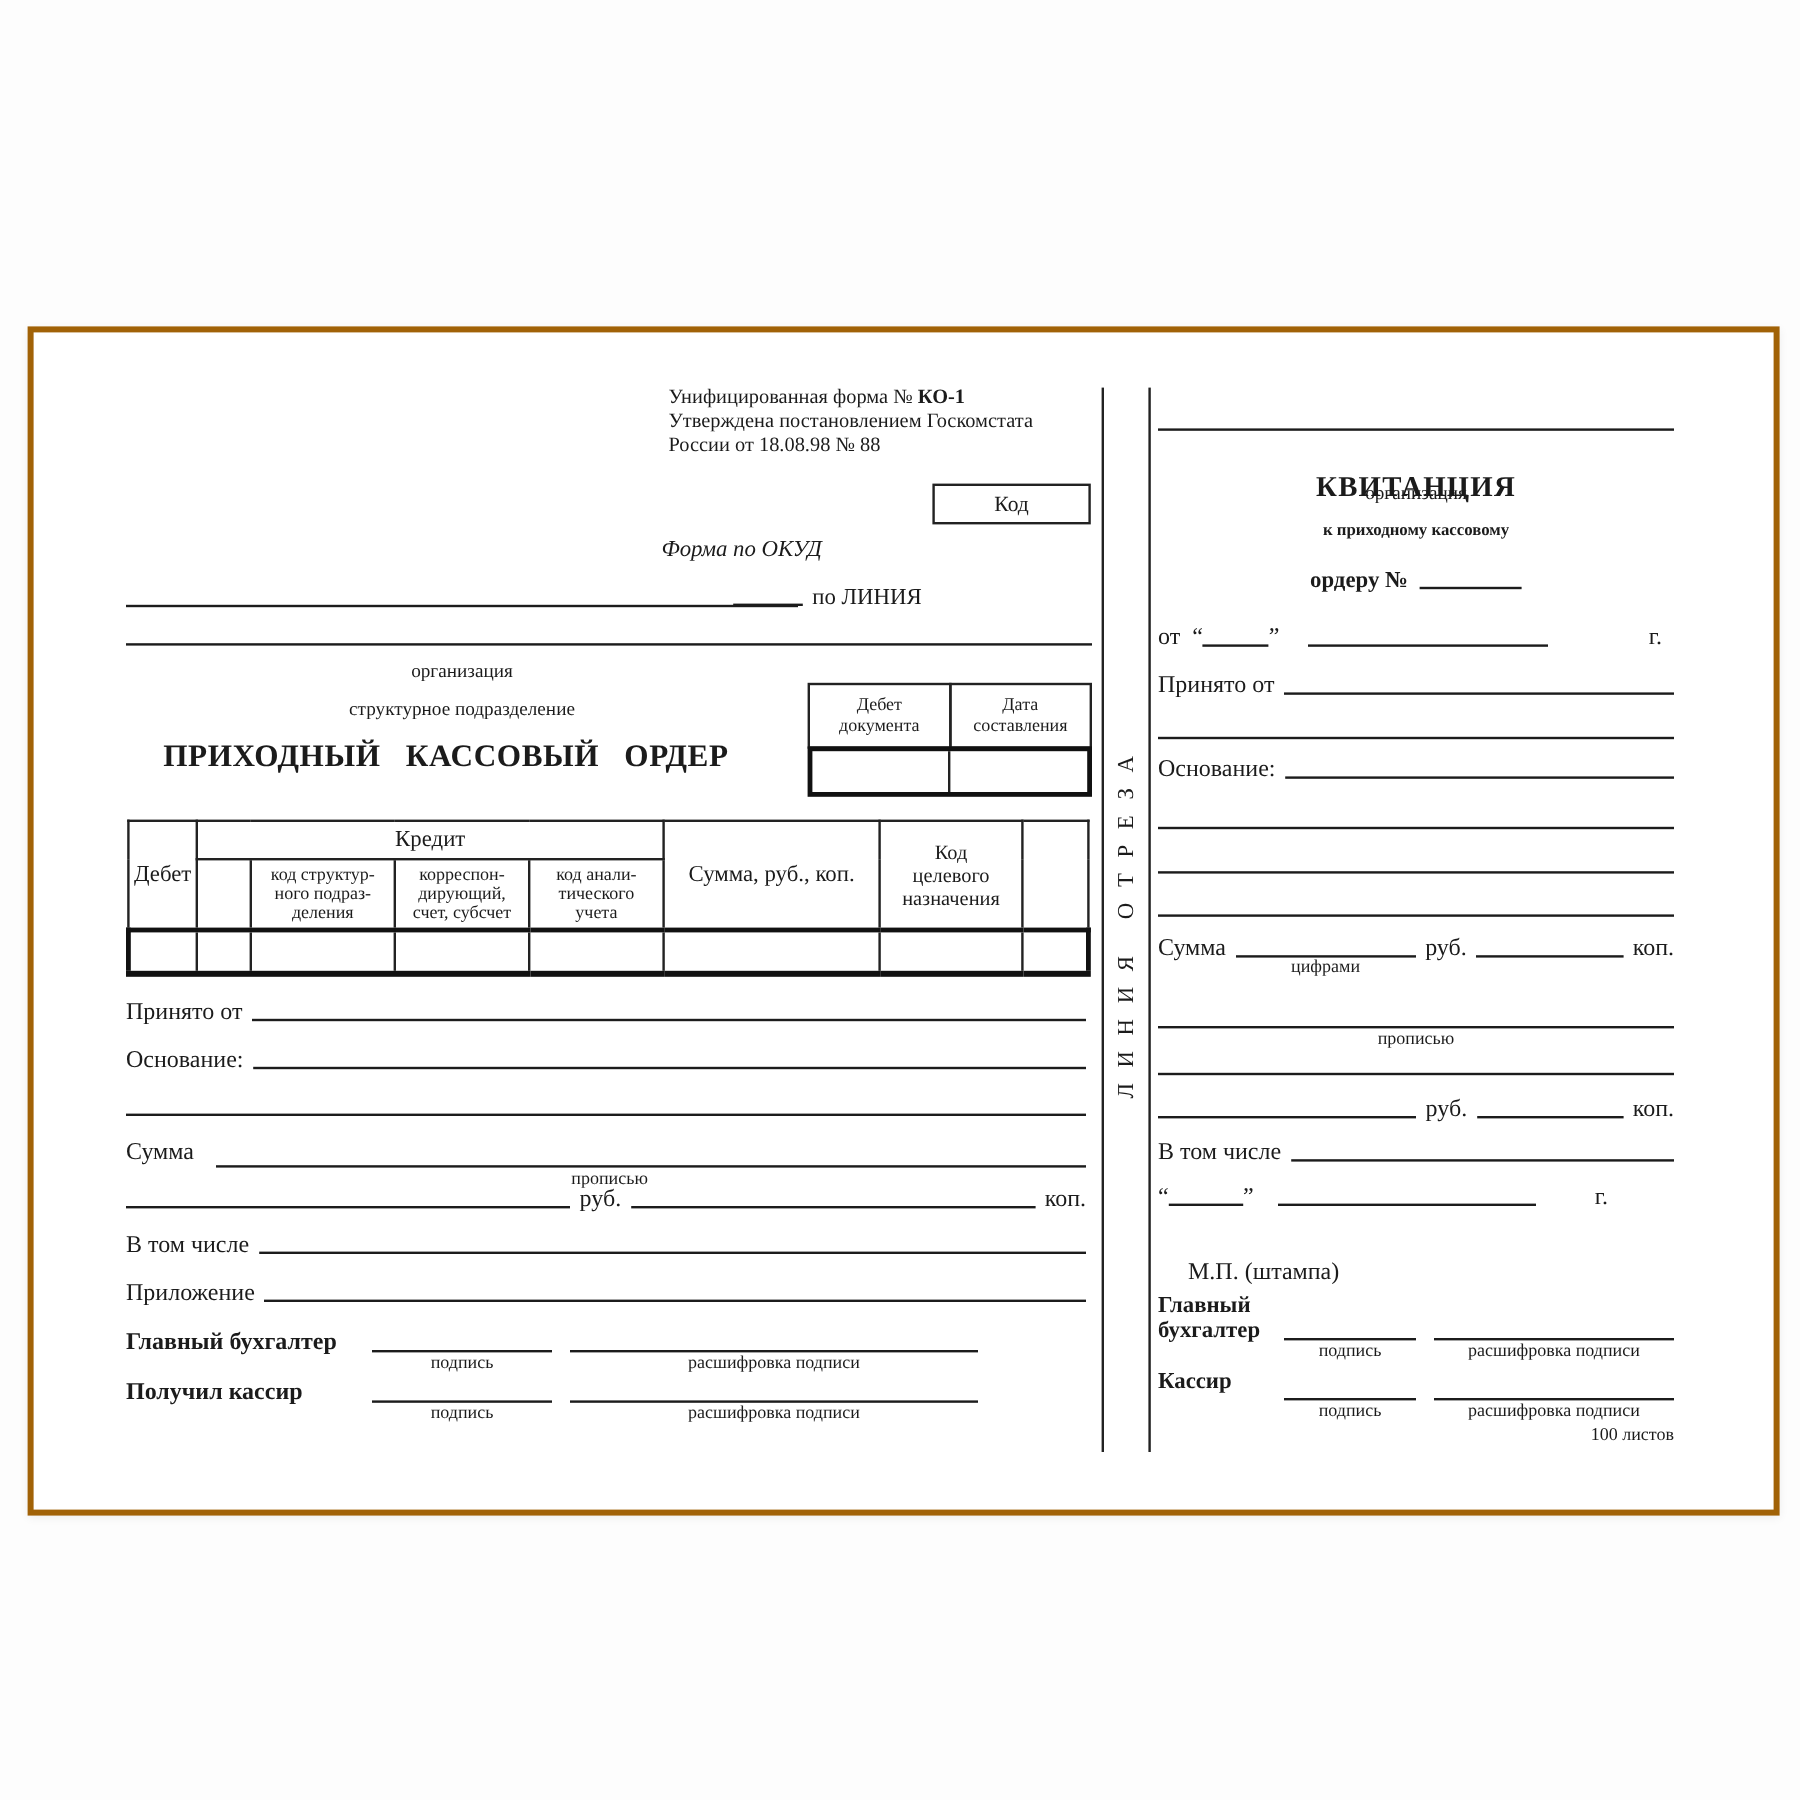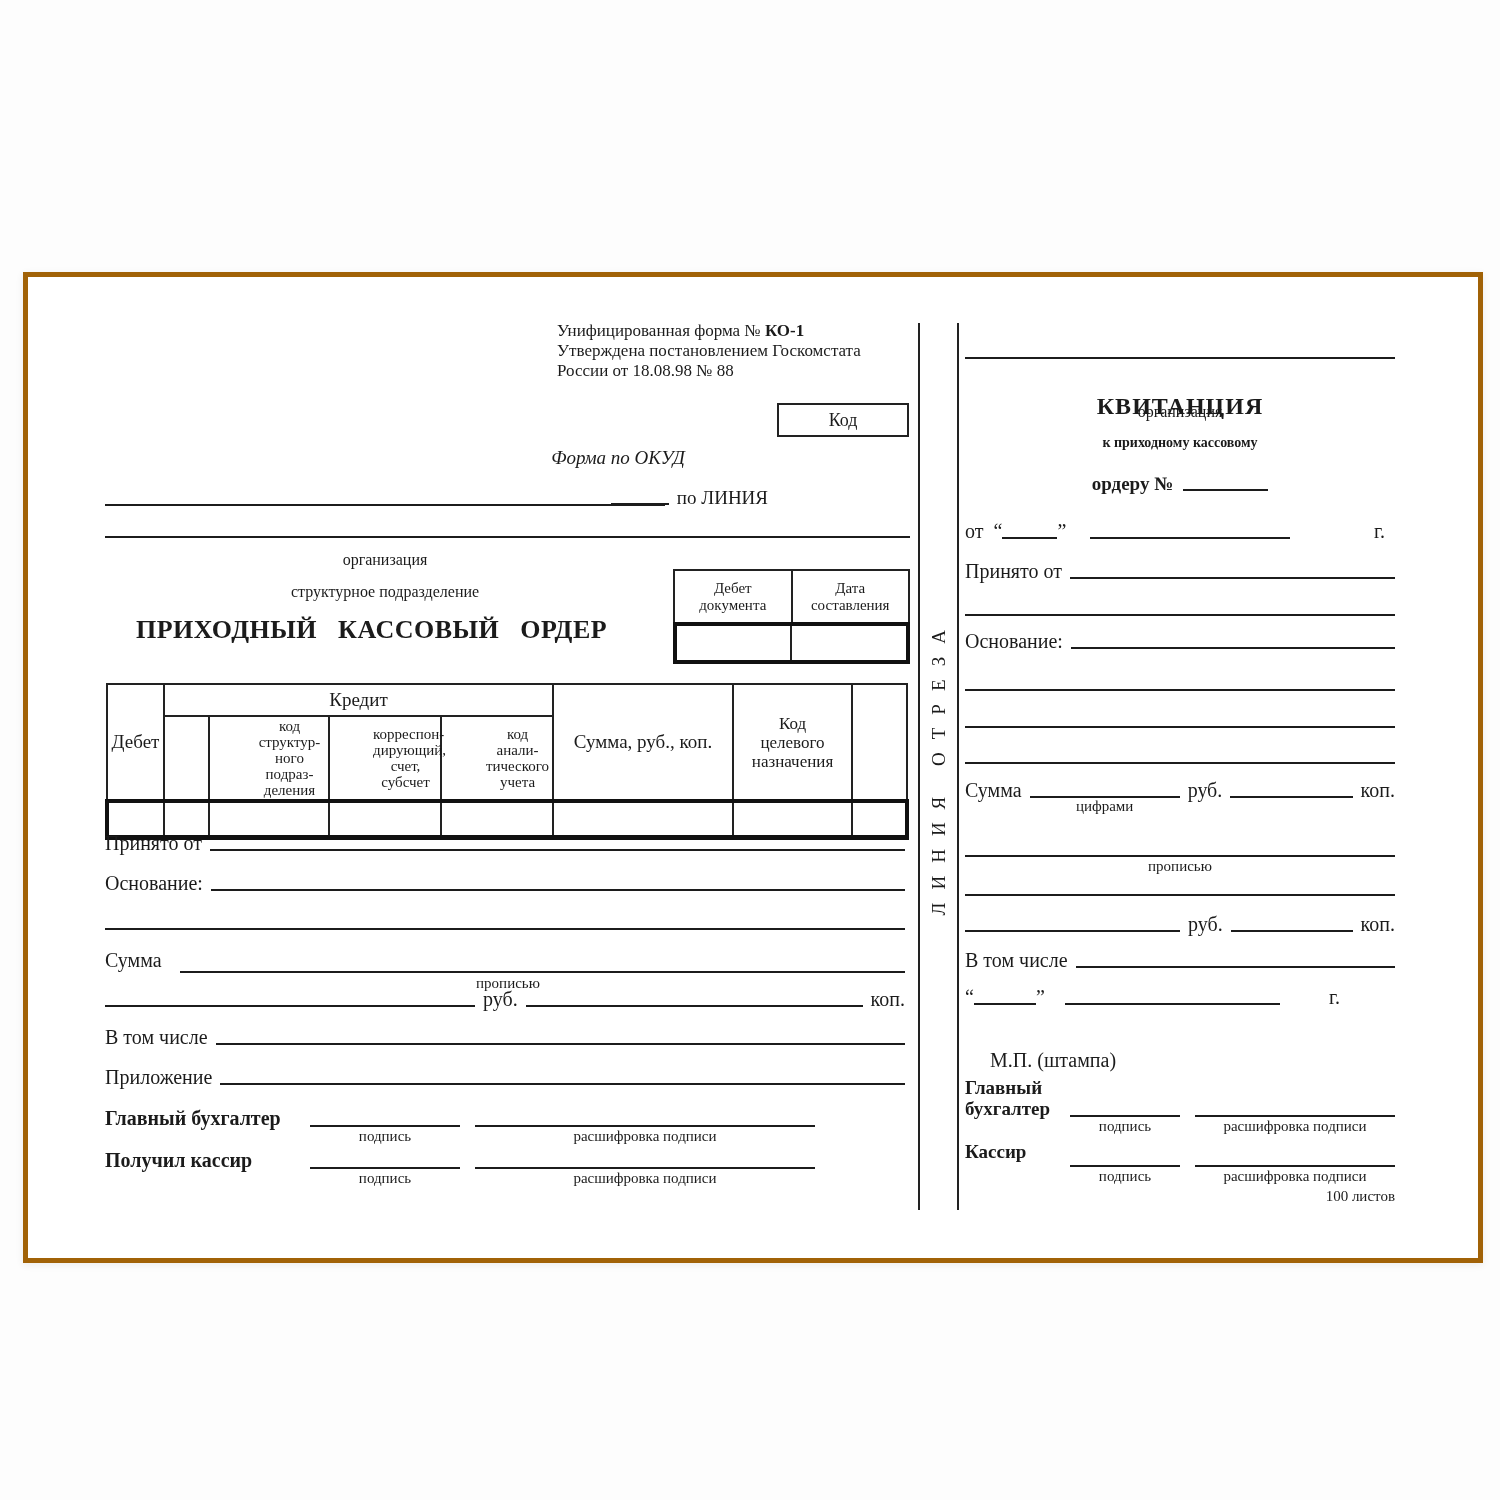--- a/index.html
+++ b/index.html
@@ -38,21 +38,21 @@
   .docdata{border:4px solid #111;height:34px;margin-top:-2px;position:relative;}
   .docdata .ddiv{position:absolute;left:113px;top:0;bottom:0;width:2px;background:#222;}
   
   .title{left:108px;top:338px;font-size:26px;font-weight:bold;word-spacing:14px;letter-spacing:.5px;}
   
   .mtab{position:absolute;left:77px;top:406px;width:800px;border-collapse:collapse;table-layout:fixed;}
   .mtab td{border:2px solid #222;text-align:center;vertical-align:middle;font-size:15px;line-height:16px;padding:1px 2px;}
   .mtab .big{font-size:19px;}
   .mtab .mid{font-size:17px;line-height:19px;}
   .mtab tr.h1 td{height:28px;}
-  .mtab tr.h2 td{height:54px;padding-left:43px;}
+  .mtab tr.h2 td{height:54px;}
   .mtab tr.data td{height:30px;border-top:4px solid #111;border-bottom:5px solid #111;}
   .mtab tr.data td:first-child{border-left:4px solid #111;}
   .mtab tr.data td:last-child{border-right:4px solid #111;}
   
   .divider{left:890px;top:46px;width:37px;height:887px;border-left:2px solid #222;border-right:2px solid #222;display:flex;align-items:center;justify-content:center;}
   .divider span{writing-mode:vertical-rl;transform:rotate(180deg);font-size:19px;letter-spacing:13px;white-space:nowrap;}
   
   .r-title{left:937px;top:116px;width:430px;text-align:center;font-weight:bold;font-size:24px;letter-spacing:1px;}
   .r-sub{left:937px;top:158px;width:430px;text-align:center;font-weight:bold;font-size:14px;}
   .sheets{left:1167px;top:911px;width:200px;text-align:right;font-size:15px;}

